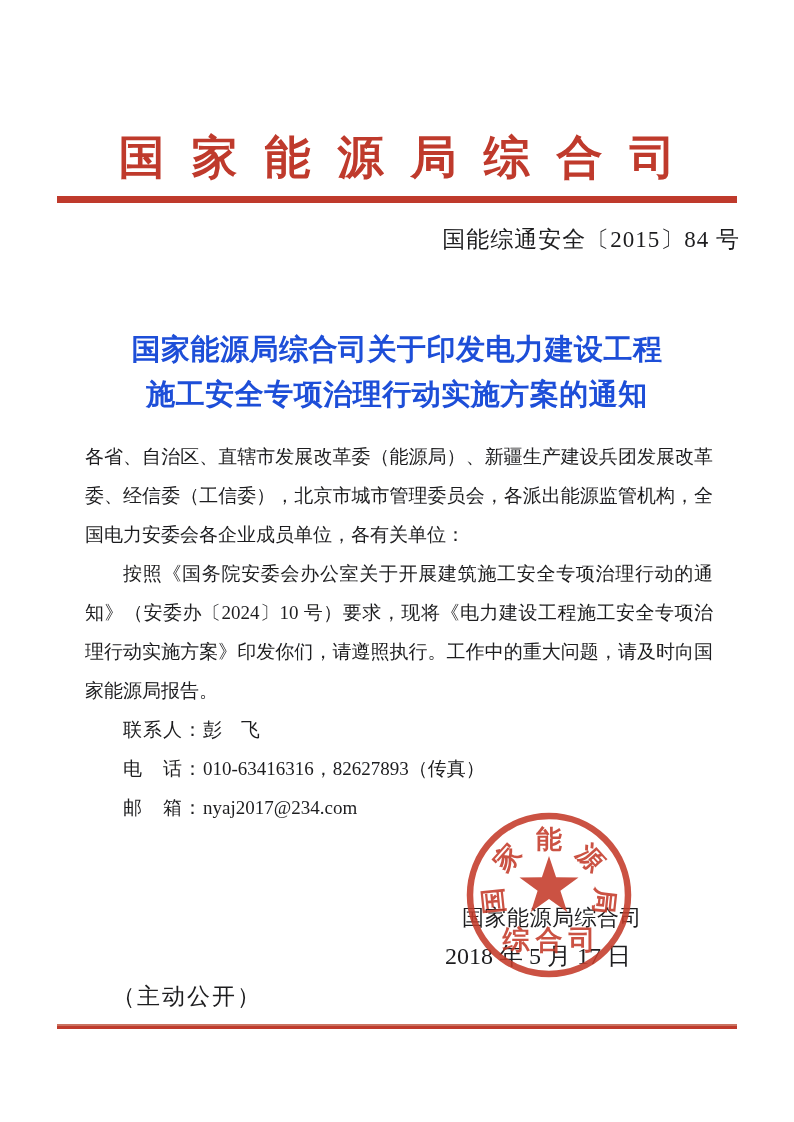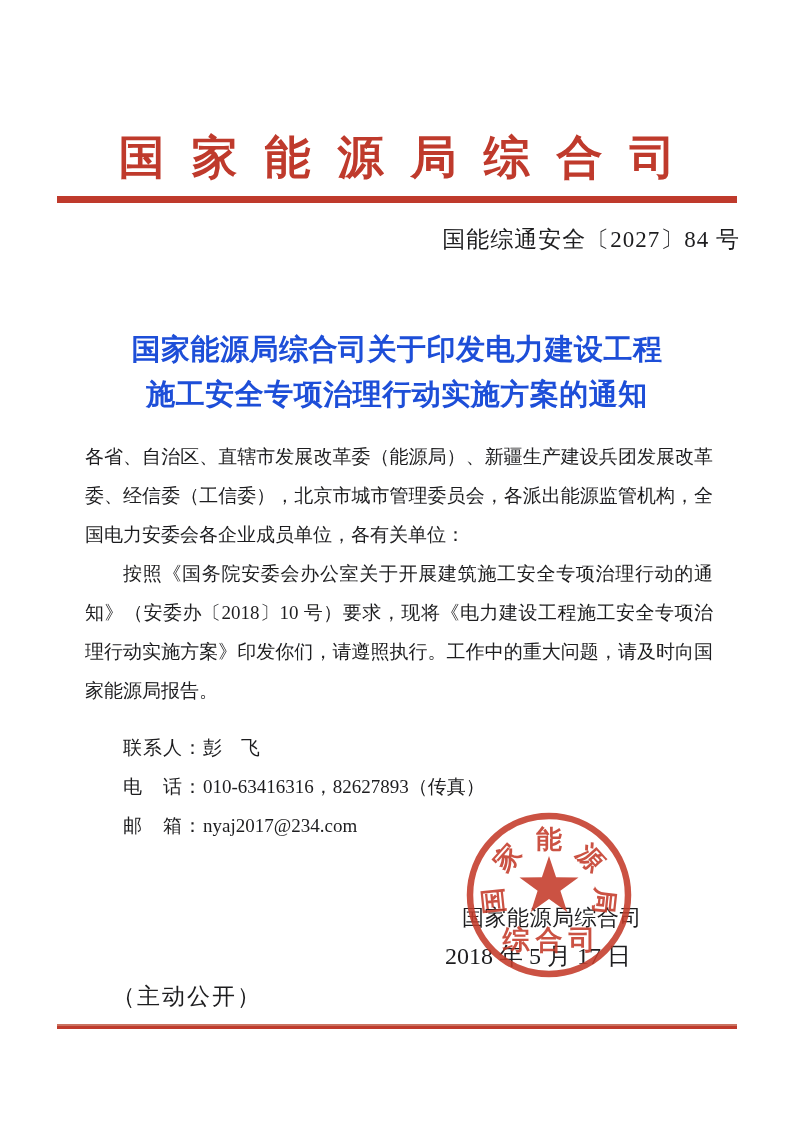--- a/index.html
+++ b/index.html
@@ -69,21 +69,21 @@
     top: 437px; left: 85px;
     width: 628px;
     font-size: 19px;
     line-height: 39px;
     text-align: justify;
     color: var(--ink);
   }
   .content p { margin: 0; }
   .content p.indent { text-indent: 2em; }
 
-  .contact-list { margin-top: 18px; }
+  .contact-list { margin-top: 0; }
   .contact-row { padding-left: 2em; white-space: nowrap; }
   .contact-row .label { letter-spacing: 1px; }
 
   
   .sign-org {
     position: absolute;
     top: 903px; right: 152px;
     font-size: 22px;
     letter-spacing: 0.5px;
     color: var(--ink);
@@ -128,30 +128,30 @@
     border-bottom: 3px solid var(--accent-red);
   }
 </style>
 </head>
 <body>
 
 <div class="page">
 
   <div class="org-name">国家能源局综合司</div>
   <div class="header-rule"></div>
-  <div class="doc-number">国能综通安全〔2027〕84 号</div>
+  <div class="doc-number">国能综通安全〔2015〕84 号</div>
 
   <div class="doc-title">
     <div>国家能源局综合司关于印发电力建设工程</div>
     <div>施工安全专项治理行动实施方案的通知</div>
   </div>
 
   <div class="content">
     <p>各省、自治区、直辖市发展改革委（能源局）、新疆生产建设兵团发展改革委、经信委（工信委），北京市城市管理委员会，各派出能源监管机构，全国电力安委会各企业成员单位，各有关单位：</p>
-    <p class="indent">按照《国务院安委会办公室关于开展建筑施工安全专项治理行动的通知》（安委办〔2018〕10 号）要求，现将《电力建设工程施工安全专项治理行动实施方案》印发你们，请遵照执行。工作中的重大问题，请及时向国家能源局报告。</p>
+    <p class="indent">按照《国务院安委会办公室关于开展建筑施工安全专项治理行动的通知》（安委办〔2024〕10 号）要求，现将《电力建设工程施工安全专项治理行动实施方案》印发你们，请遵照执行。工作中的重大问题，请及时向国家能源局报告。</p>
     <div class="contact-list">
       <div class="contact-row">
         <span class="label">联系人：</span><span>彭　飞</span>
       </div>
       <div class="contact-row">
         <span class="label">电　话：</span><span>010-63416316，82627893（传真）</span>
       </div>
       <div class="contact-row">
         <span class="label">邮　箱：</span><span>nyaj2017@234.com</span>
       </div>

